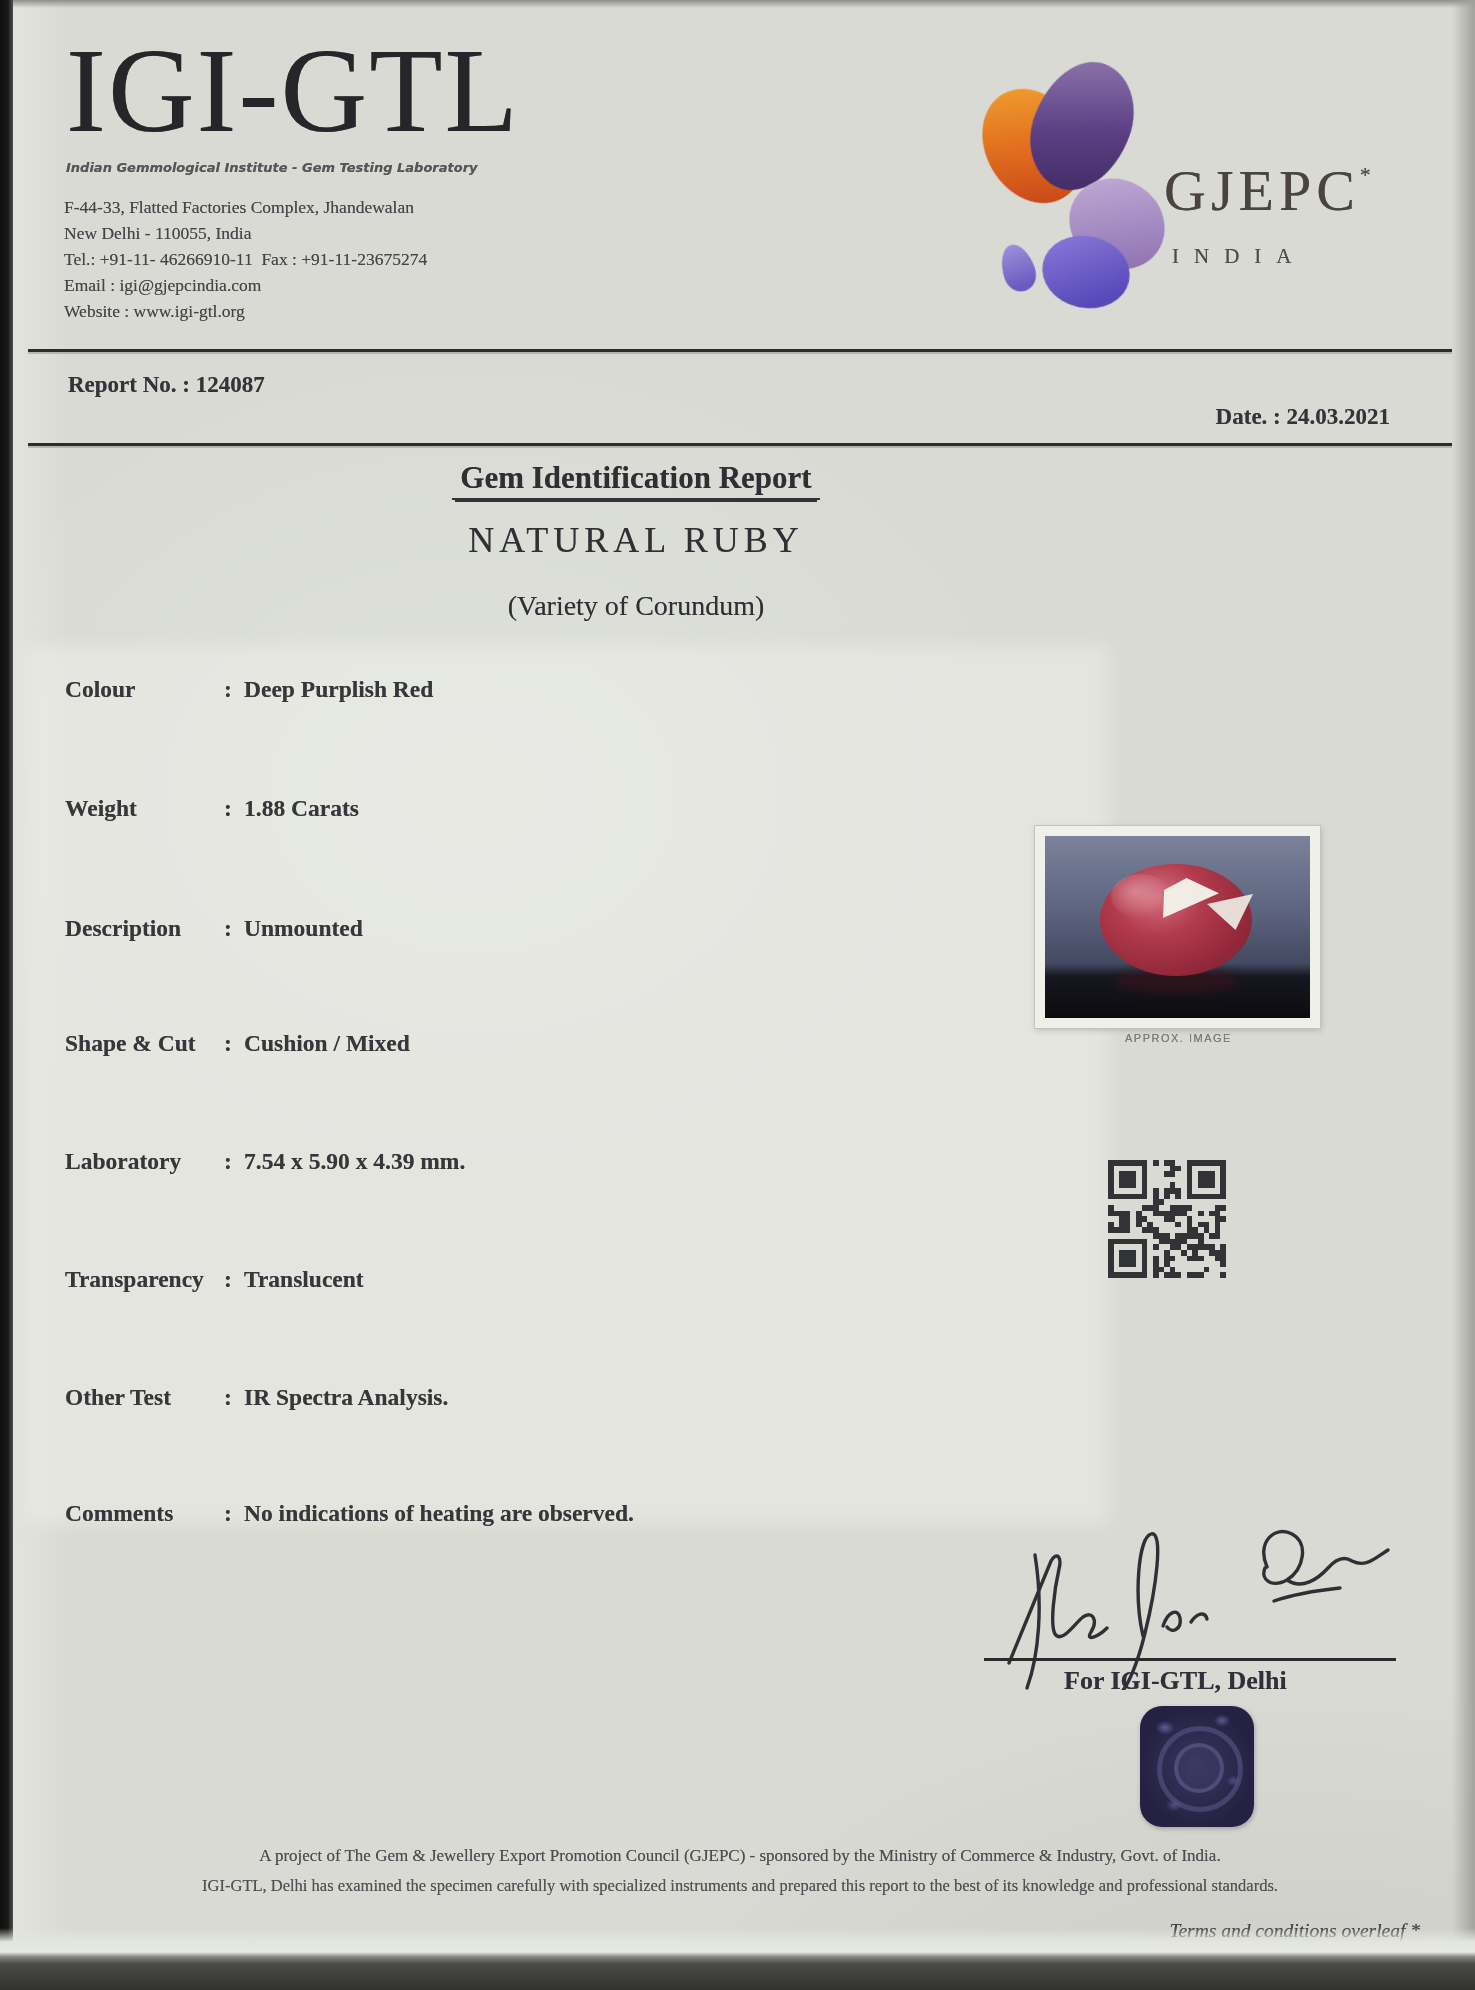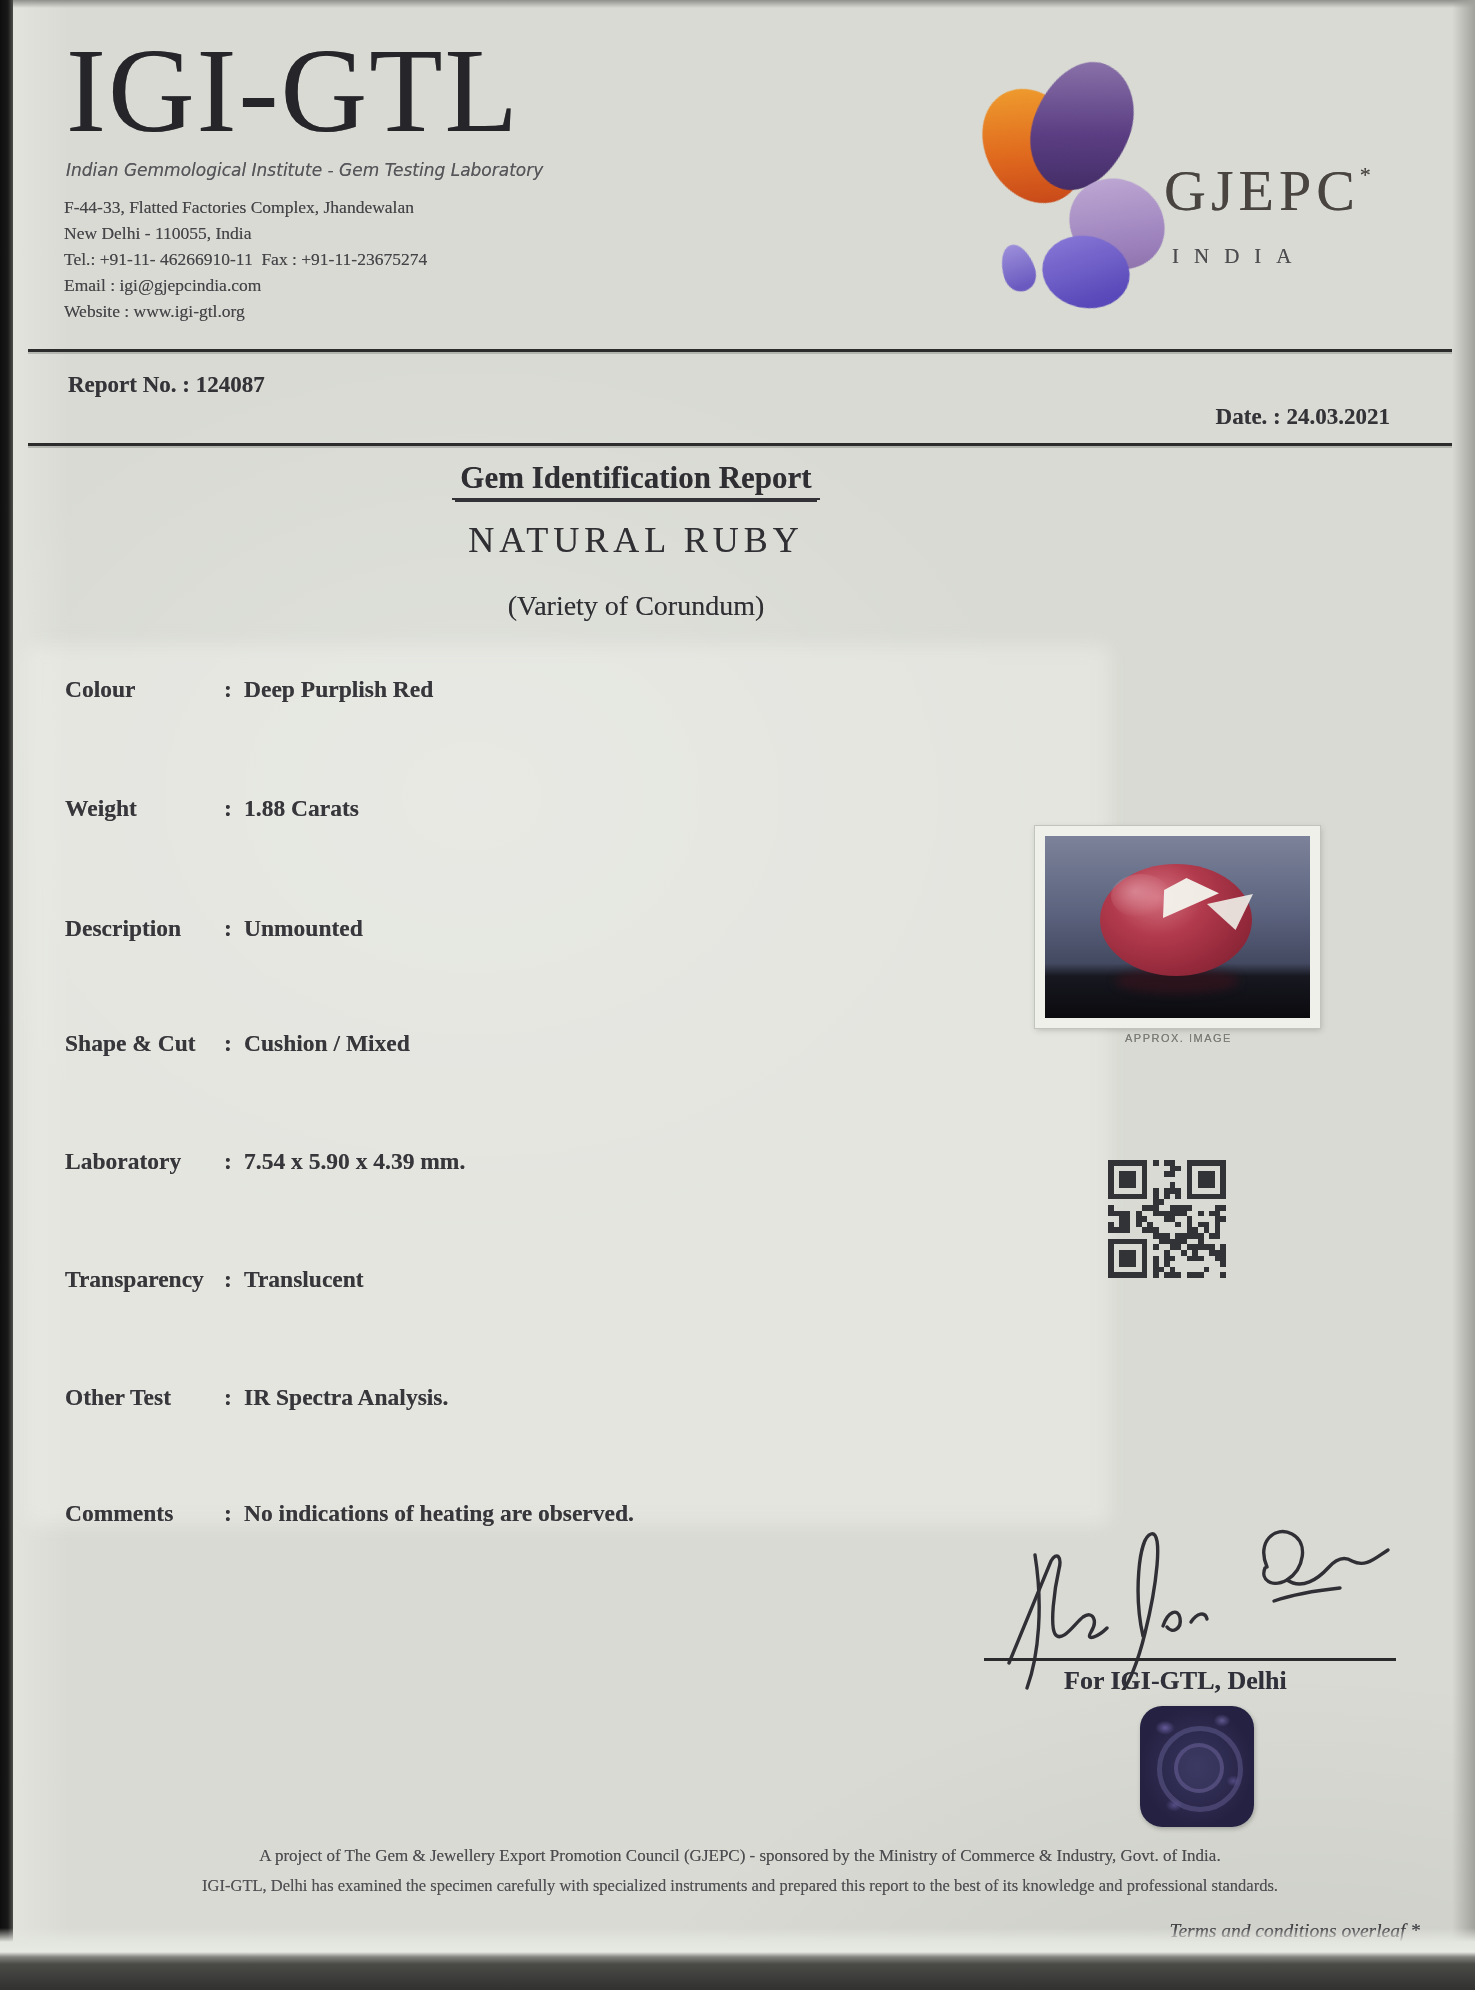--- a/index.html
+++ b/index.html
@@ -15,21 +15,21 @@
   }
   .abs{position:absolute;}
   
   .edge-left{left:0;top:0;width:13px;height:1990px;background:linear-gradient(90deg,#0e0e0e,#191919 60%,#4e4e4c 100%);}
   .edge-top{left:0;top:0;width:1475px;height:8px;background:linear-gradient(180deg,#8f8f8b,rgba(143,143,139,0));}
   .edge-right{left:1452px;top:0;width:23px;height:1990px;background:linear-gradient(270deg,#a2a29d,rgba(162,162,157,0));}
   .edge-bottom{left:0;top:1928px;width:1475px;height:62px;
     background:linear-gradient(180deg, rgba(226,228,222,0) 0px, #e3e5df 14px, #e7e9e3 24px, #83837f 29px, #4a4a47 36px, #313130 62px);}
   
   .brand-title{left:66px;top:34px;font-size:120px;line-height:.95;letter-spacing:2px;color:#26262a;font-weight:400;}
-  .brand-tagline{left:66px;top:160px;font-family:"DejaVu Sans",sans-serif;font-style:italic;font-size:17px;color:#55555a;}
+  .brand-tagline{left:66px;top:160px;font-family:"DejaVu Sans",sans-serif;font-style:italic;font-size:13px;color:#55555a;font-weight:bold;}
   .brand-address{left:64px;top:194px;font-size:17.5px;line-height:26px;color:#454549;}
   .brand-address div{white-space:nowrap;}
   
   .gjepc-logo{left:950px;top:52px;width:250px;height:240px;}
   .petal{position:absolute;filter:blur(.4px);}
   .petal-purple{left:84px;top:8px;width:96px;height:132px;border-radius:50% 50% 50% 50%/55% 45% 55% 45%;
     transform:rotate(20deg);background:linear-gradient(160deg,#927bb0 0%,#5b3e83 55%,#3e2960 100%);}
   .petal-orange{left:36px;top:34px;width:94px;height:120px;border-radius:50%;
     transform:rotate(-30deg);background:linear-gradient(205deg,#ef9d2e 8%,#e06a1e 55%,#c74719 92%);}
   .petal-lavender{left:118px;top:128px;width:98px;height:88px;border-radius:50%;

